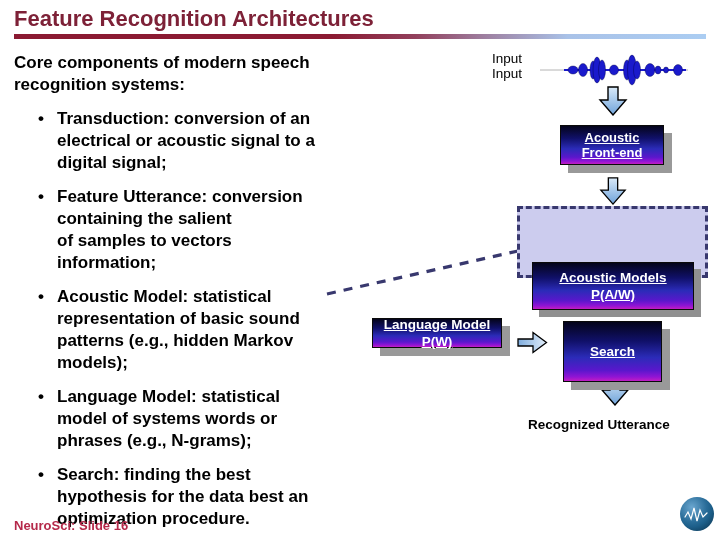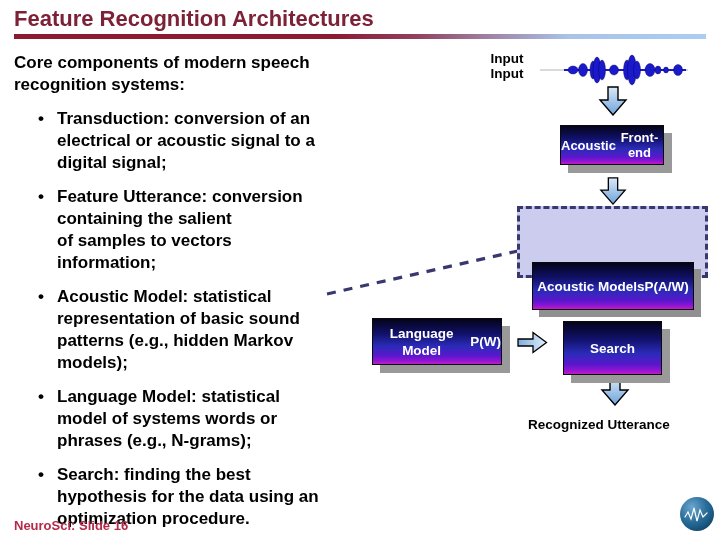--- a/index.html
+++ b/index.html
@@ -30,34 +30,34 @@
   .slide-footer{
     position:absolute;left:14px;top:518px;font-size:13px;font-weight:bold;color:#B5294A;
   }
   
   .abs{position:absolute;}
   .flow-box{
     position:absolute;box-sizing:border-box;border:1px solid #0a0a0a;
     background:linear-gradient(180deg,#04041a 0%,#101068 32%,#2b2bb8 60%,#5a17cc 82%,#9114d4 93%,#c21ec2 100%);
     box-shadow:8px 8px 0 #999999;
     color:#ffffff;font-weight:bold;text-align:center;
-    display:flex;flex-direction:row;justify-content:center;align-items:center;
+    display:flex;flex-direction:column;justify-content:center;align-items:center;text-decoration:underline;
   }
   .flow-box .bl{display:block;}
   .box-frontend{left:560px;top:125px;width:104px;height:40px;font-size:13px;line-height:15px;}
   .box-models{left:532px;top:215px;width:162px;height:48px;font-size:13.5px;line-height:17px;box-shadow:7px 7px 0 #909090;margin-top:47px;}
-  .box-language{left:372px;top:318px;width:130px;height:47px;font-size:13.5px;line-height:17px;}
-  .box-search{left:563px;top:321px;width:99px;height:54px;font-size:13.5px;}
+  .box-language{left:372px;top:318px;width:130px;height:30px;font-size:13.5px;line-height:17px;}
+  .box-search{left:563px;top:321px;width:99px;height:61px;font-size:13.5px;}
   .models-container{
     left:517px;top:206px;width:191px;height:72px;box-sizing:border-box;
     background:#ccccee;border:3px dashed #38386e;
   }
   .input-label{
     left:476px;top:51px;width:62px;text-align:center;
-    font-size:13.5px;font-weight:bold;line-height:15px;color:#000;
+    font-size:13.5px;font-weight:normal;line-height:15px;color:#000;
   }
   .recognized-label{
     left:528px;top:417px;width:168px;text-align:left;
     font-size:13.5px;font-weight:bold;color:#000;
   }
   .logo{
     left:680px;top:497px;width:34px;height:34px;border-radius:50%;
     background:radial-gradient(circle at 35% 30%,#6aa6cf 0%,#2a6d99 45%,#1d5f8a 60%,#092c44 100%);
     display:flex;align-items:center;justify-content:center;
   }
@@ -104,21 +104,21 @@
       <span style="display:block">patterns (e.g., hidden Markov</span>
       <span style="display:block">models);</span>
     </li>
     <li>
       <span style="display:block">Language Model: statistical</span>
       <span style="display:block">model of systems words or</span>
       <span style="display:block">phrases (e.g., N-grams);</span>
     </li>
     <li>
       <span style="display:block">Search: finding the best</span>
-      <span style="display:block">hypothesis for the data using an</span>
+      <span style="display:block">hypothesis for the data best an</span>
       <span style="display:block">optimization procedure.</span>
     </li>
   </ul>
 </div>
 
 <div class="slide-footer">NeuroSci: Slide 16</div>
 
 <div class="abs input-label">
   <span style="display:block">Input</span>
   <span style="display:block">Input</span>

